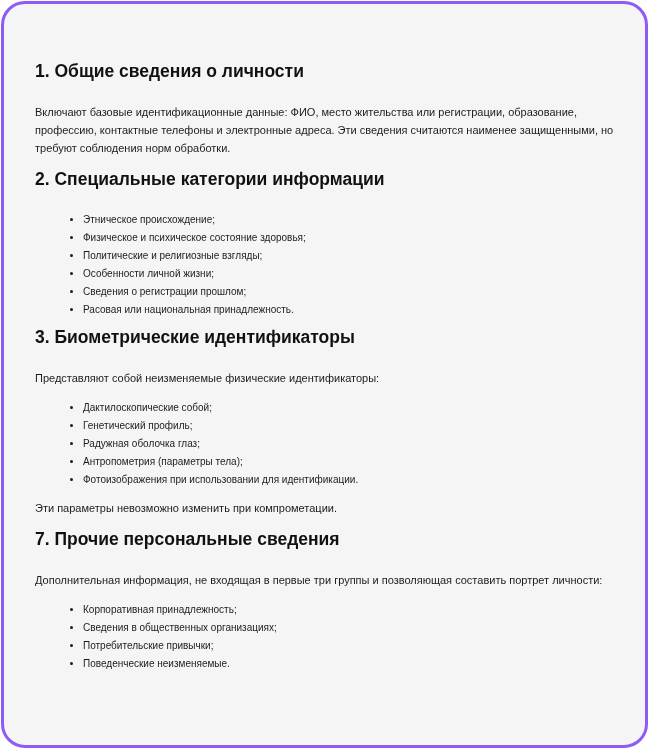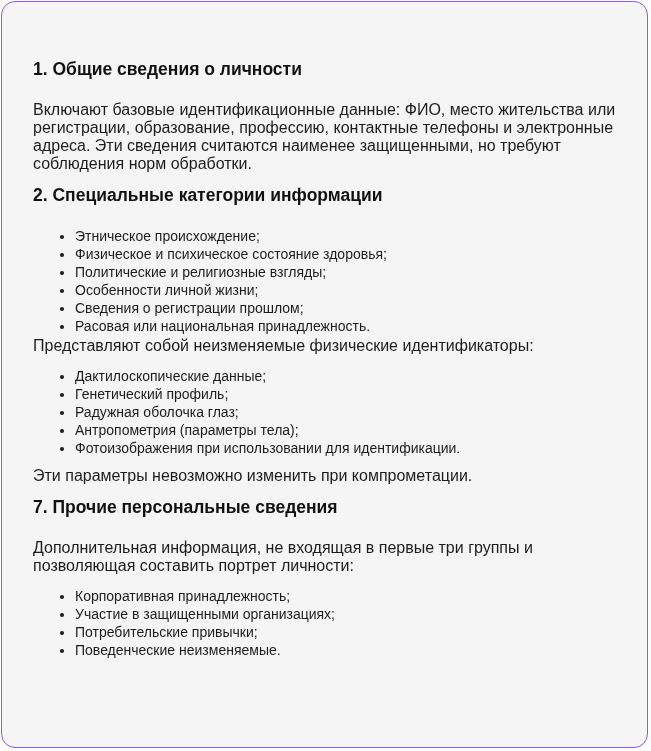--- a/index.html
+++ b/index.html
@@ -12,42 +12,42 @@
     overflow: hidden;
   }
   .card {
     position: absolute;
     left: 1px;
     top: 1px;
     width: 647px;
     height: 747px;
     box-sizing: border-box;
     background: #f5f5f5;
-    border: 1px solid #8b5cf6;
-    border-radius: 14px;
+    border: 3px solid #8b5cf6;
+    border-radius: 24px;
     padding: 51px 30px 0 31px;
     color: #1c1c1c;
   }
   .card h2 {
     font-size: 17.5px;
     line-height: 20px;
     font-weight: bold;
     color: #111111;
     margin: 6px 0 22px 0;
   }
   .card p {
-    font-size: 16px;
+    font-size: 11px;
     line-height: 18px;
     margin: 0 0 12px 0;
     max-width: 586px;
   }
   .card ul {
-    margin: 2px;
+    margin: 8px;
     padding: 0 0 0 40px;
-    font-size: 14px;
+    font-size: 10px;
     line-height: 18px;
     max-width: 546px;
   }
   .card ul li {
     margin: 0;
     padding: 0;
   }
 </style>
 </head>
 <body>
@@ -65,35 +65,36 @@
       <li>Этническое происхождение;</li>
       <li>Физическое и психическое состояние здоровья;</li>
       <li>Политические и религиозные взгляды;</li>
       <li>Особенности личной жизни;</li>
       <li>Сведения о регистрации прошлом;</li>
       <li>Расовая или национальная принадлежность.</li>
     </ul>
   </section>
 
   <section>
+    <h2>3. Биометрические идентификаторы</h2>
     <p>Представляют собой неизменяемые физические идентификаторы:</p>
     <ul>
-      <li>Дактилоскопические данные;</li>
+      <li>Дактилоскопические собой;</li>
       <li>Генетический профиль;</li>
       <li>Радужная оболочка глаз;</li>
       <li>Антропометрия (параметры тела);</li>
       <li>Фотоизображения при использовании для идентификации.</li>
     </ul>
     <p style="margin-top:10px">Эти параметры невозможно изменить при компрометации.</p>
   </section>
 
   <section>
     <h2>7. Прочие персональные сведения</h2>
     <p>Дополнительная информация, не входящая в первые три группы и позволяющая составить портрет личности:</p>
     <ul>
       <li>Корпоративная принадлежность;</li>
-      <li>Участие в защищенными организациях;</li>
+      <li>Сведения в общественных организациях;</li>
       <li>Потребительские привычки;</li>
       <li>Поведенческие неизменяемые.</li>
     </ul>
   </section>
 
 </div>
 
 </body></html>

